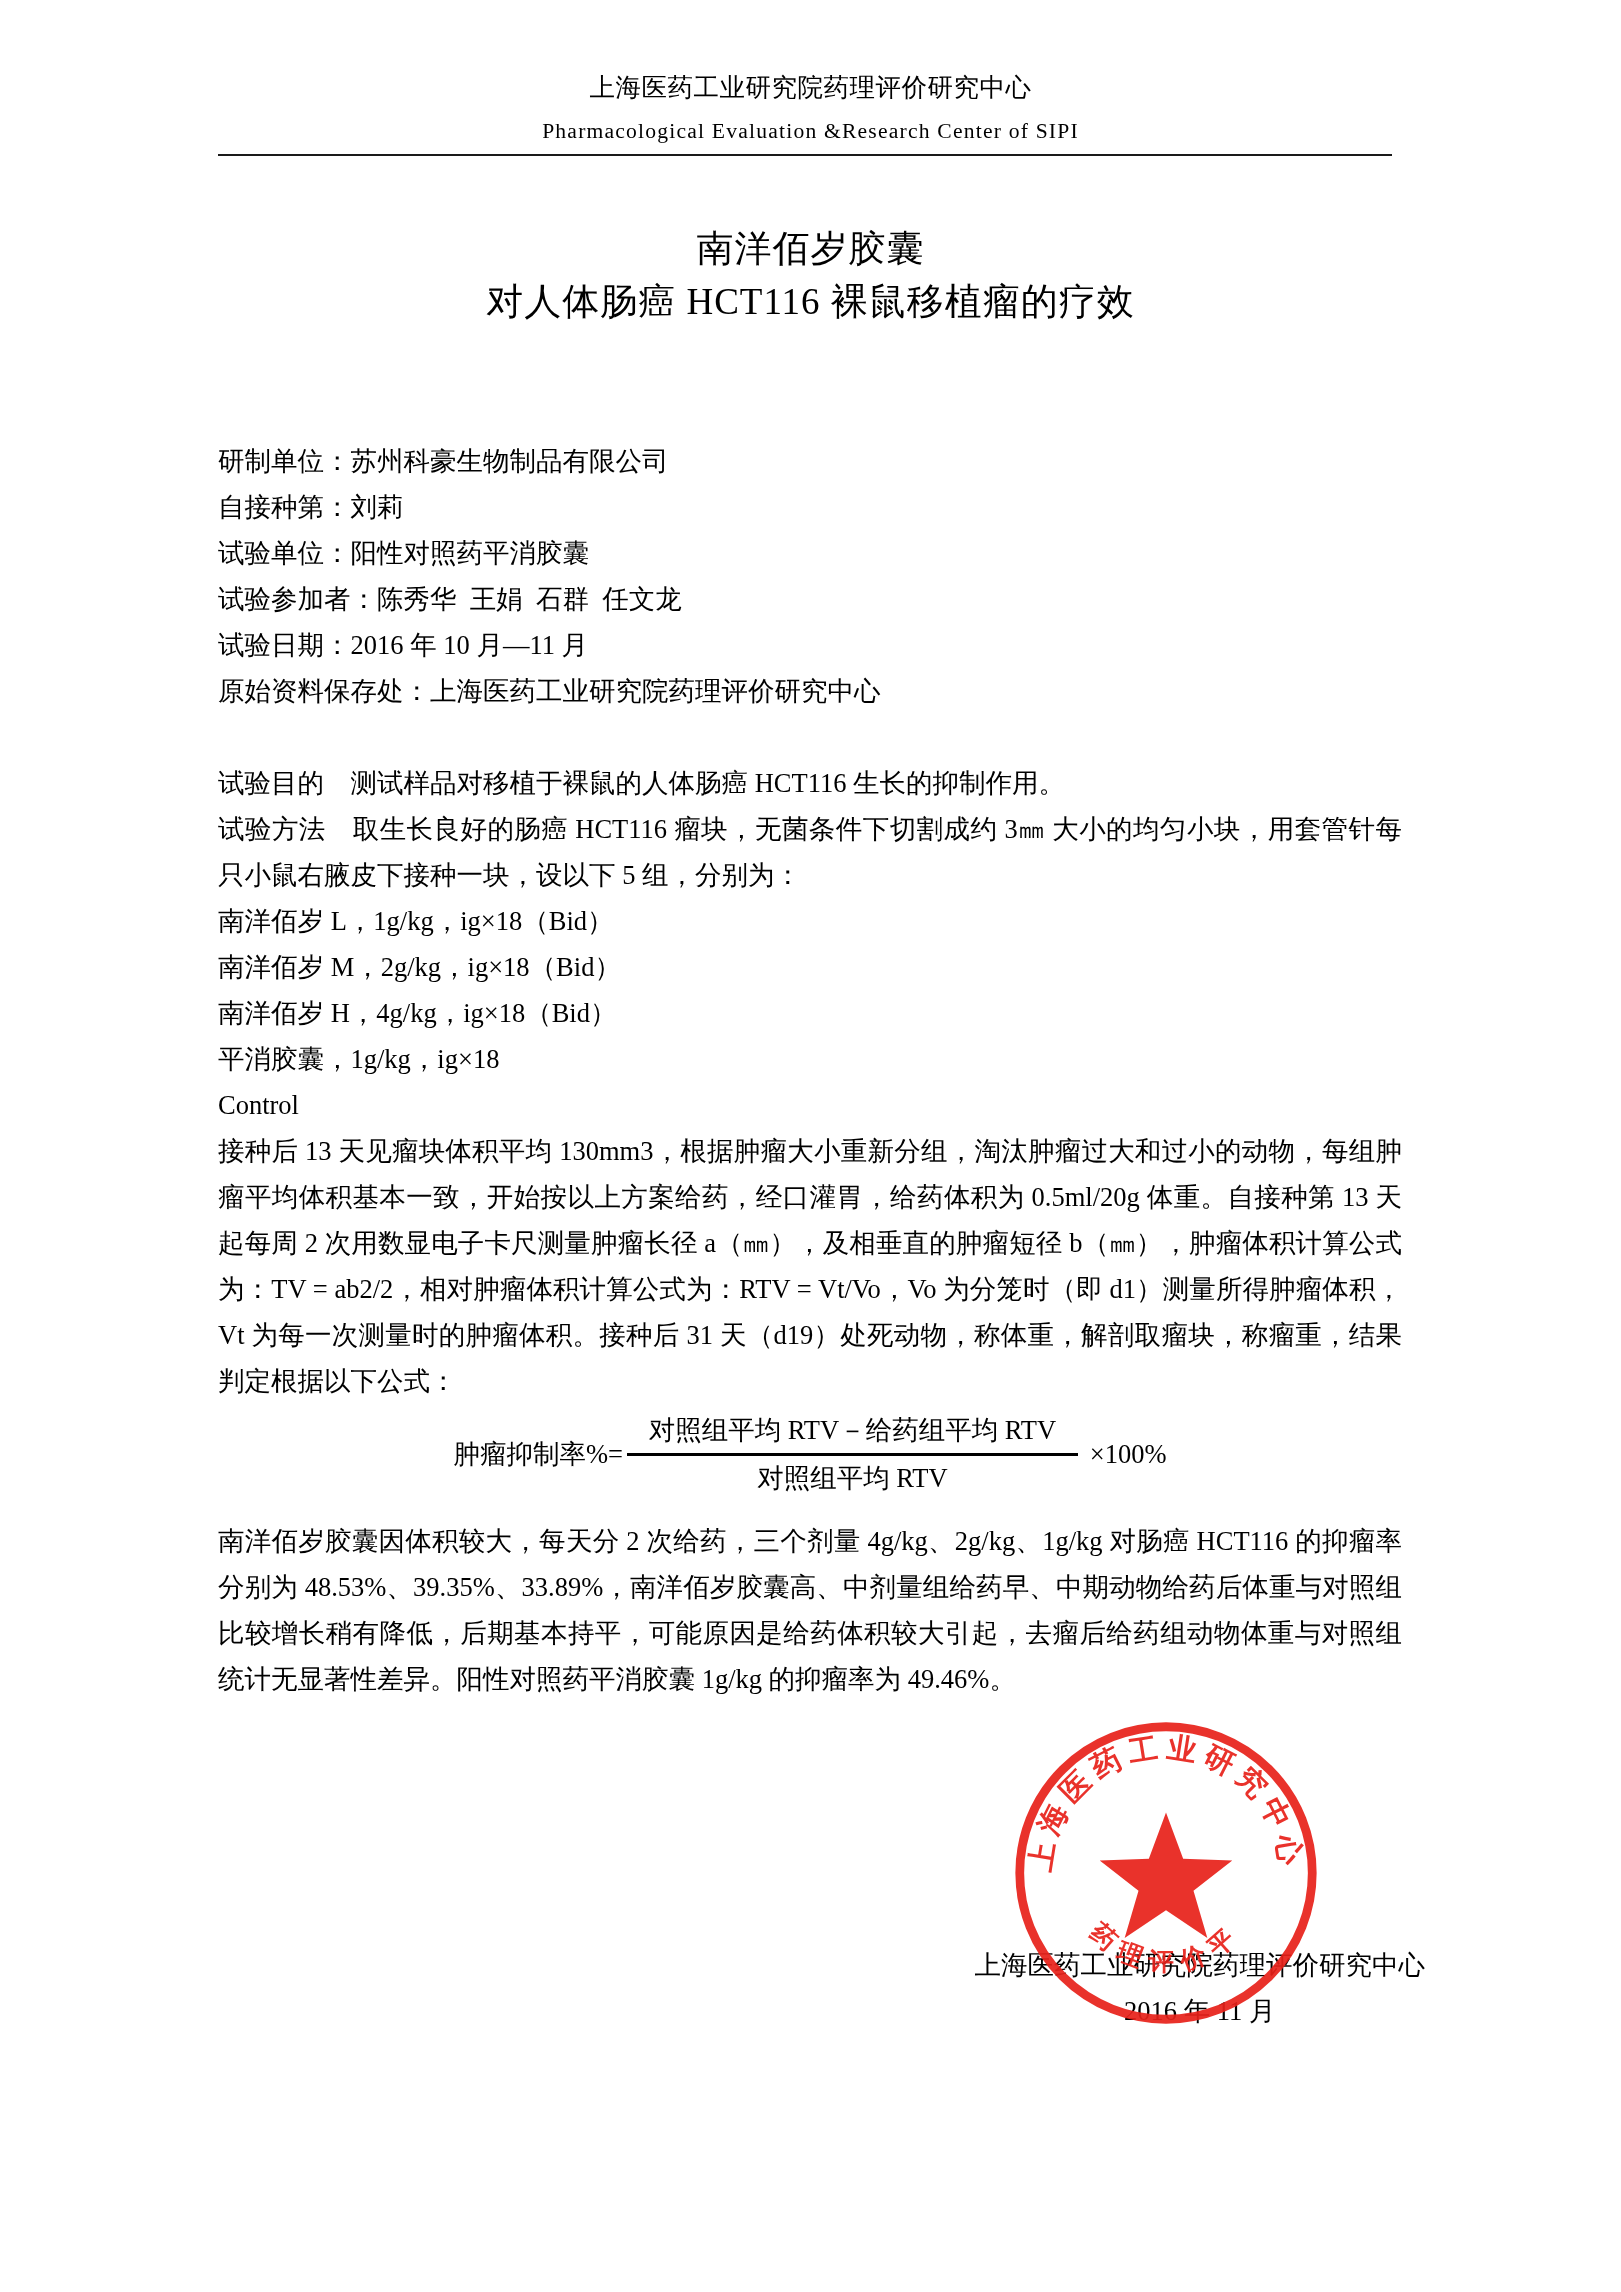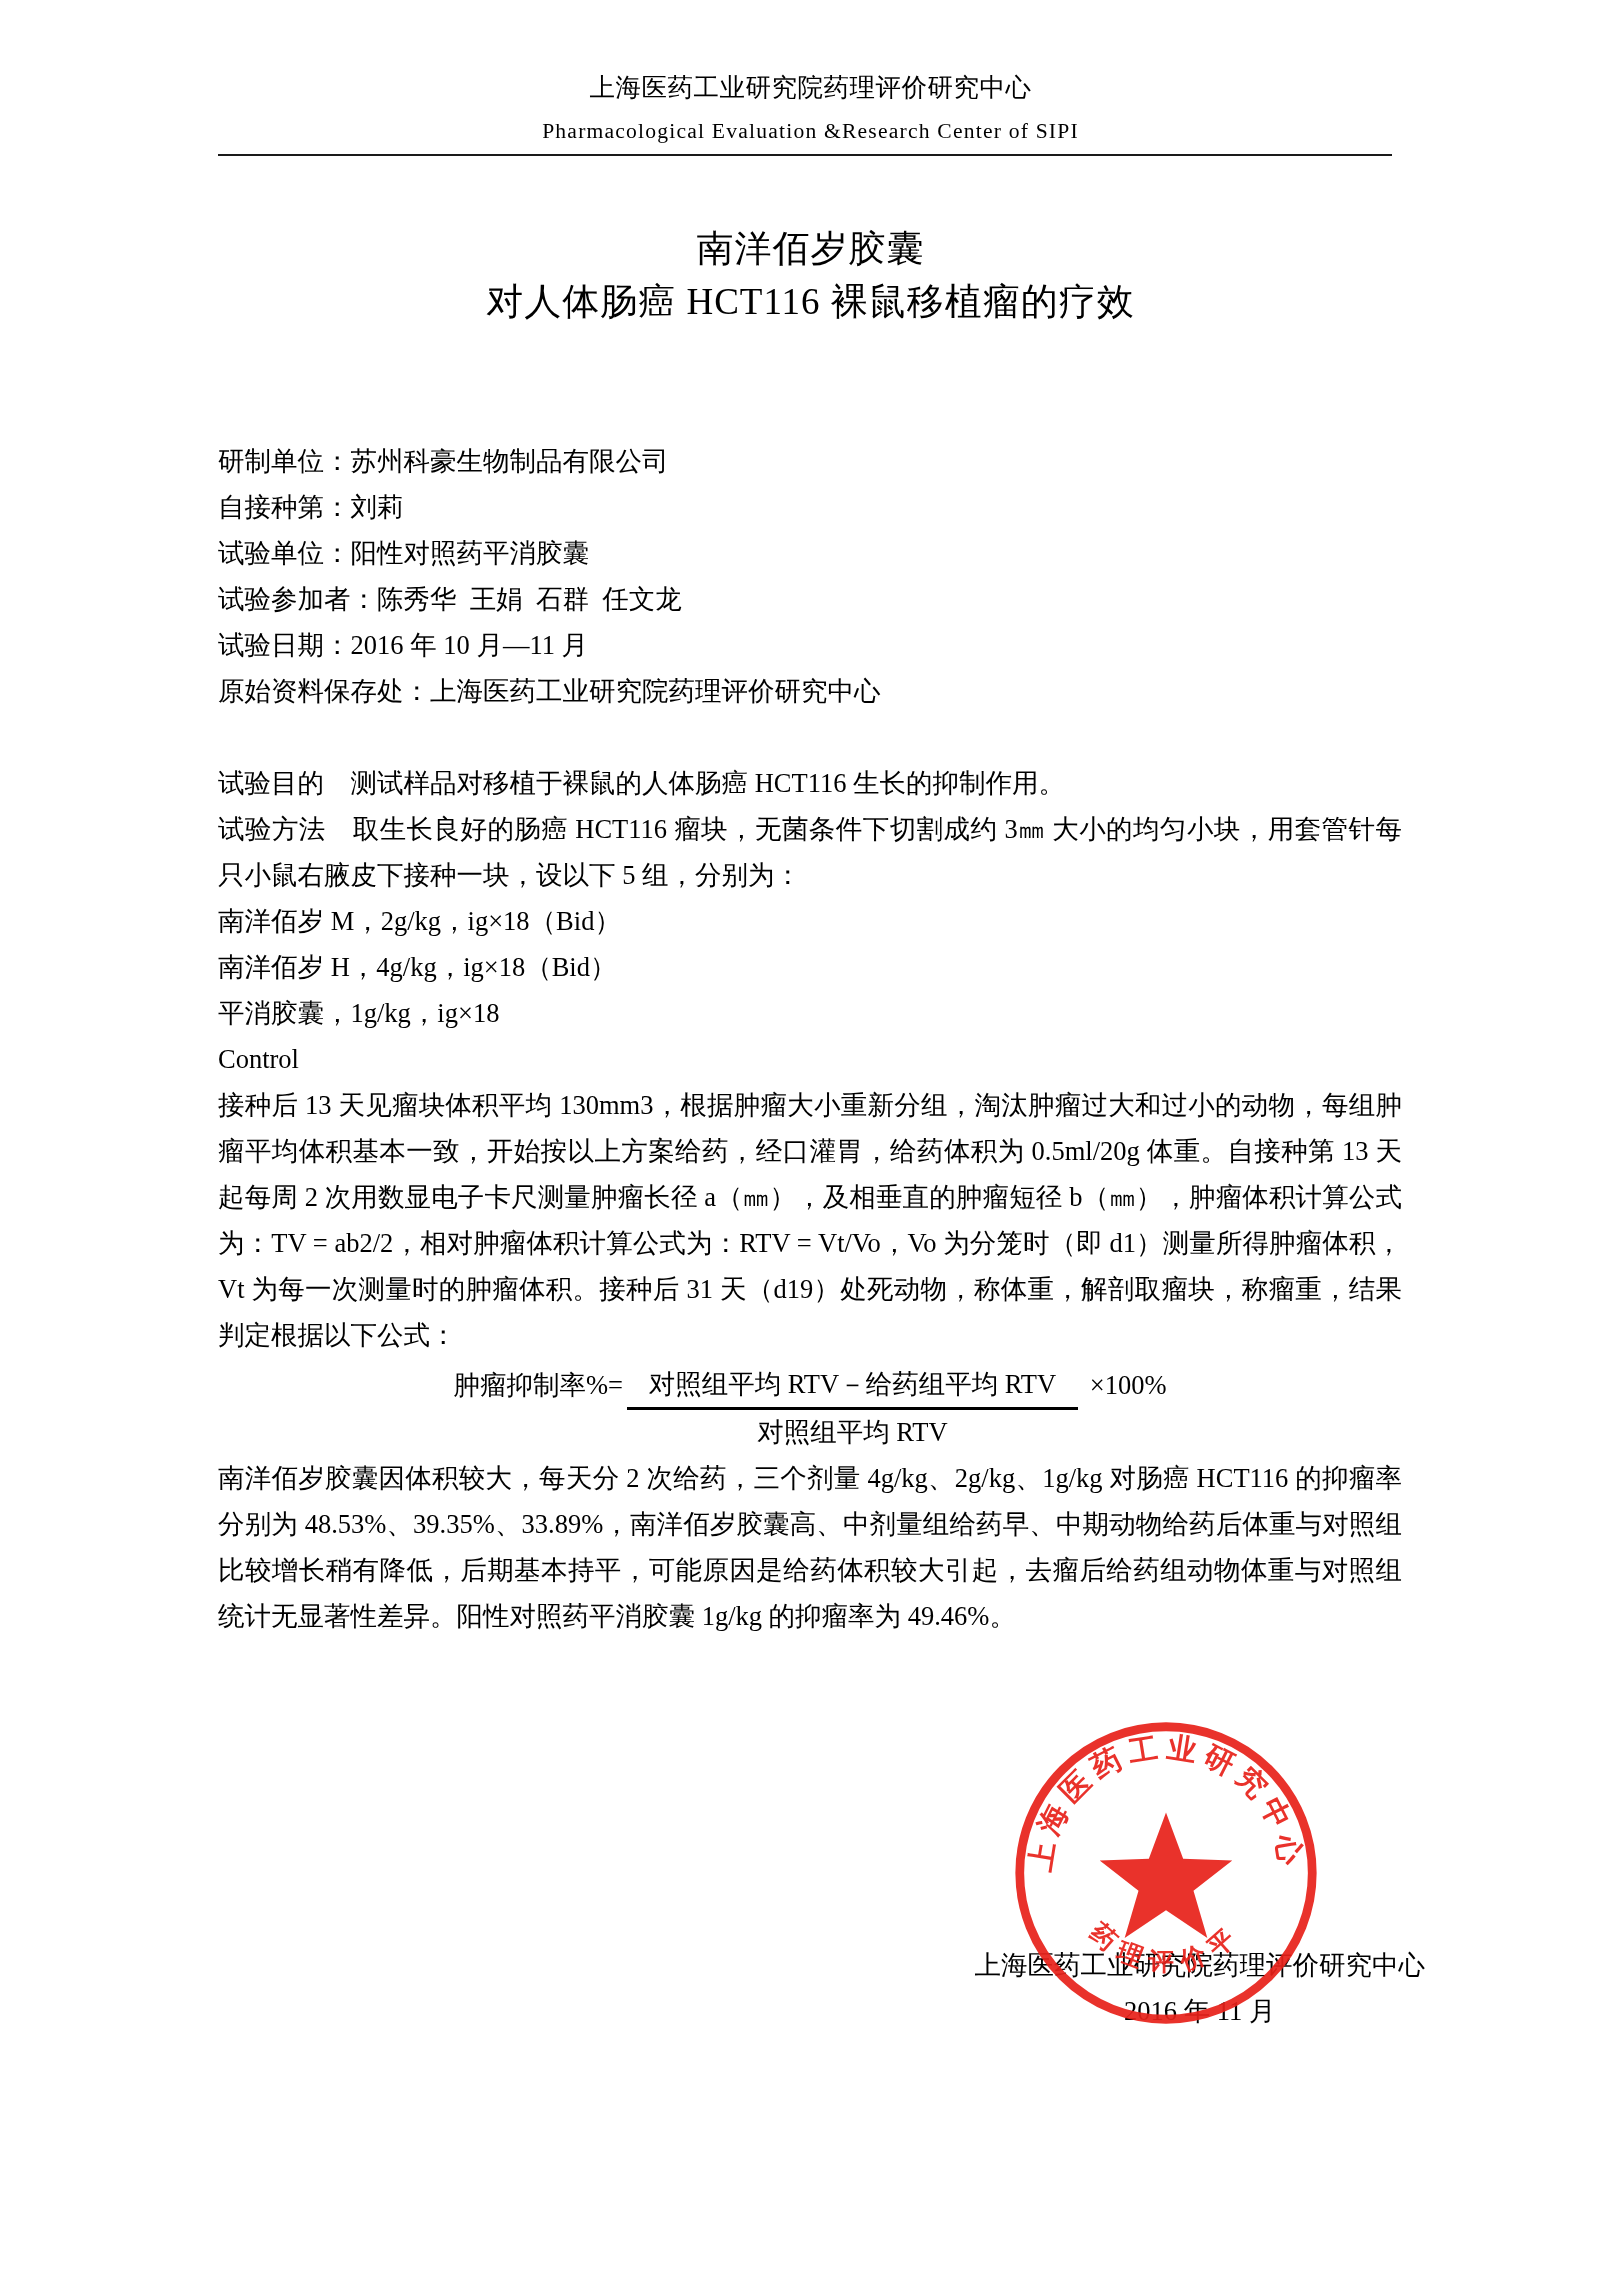--- a/index.html
+++ b/index.html
@@ -75,24 +75,24 @@
   .gap-block { height: 46px; }
   .para {
     text-align: justify;
     text-justify: inter-ideograph;
   }
 
   
   .formula {
     position: relative;
     display: flex;
-    align-items: flex-start;
+    align-items: center;
     justify-content: center;
     margin-top: 3.9px;
-    margin-bottom: 0;
+    margin-bottom: 17px;
   }
   .formula .lhs {
     font-size: 26.5px;
     white-space: nowrap;
     padding-right: 3.9px;
   }
   .formula .frac {
     display: inline-flex;
     flex-direction: column;
     align-items: center;
@@ -164,20 +164,21 @@
     <div class="line">试验单位：阳性对照药平消胶囊</div>
     <div class="line">试验参加者：陈秀华  王娟  石群  任文龙</div>
     <div class="line">试验日期：2016 年 10 月—11 月</div>
     <div class="line">原始资料保存处：上海医药工业研究院药理评价研究中心</div>
 
     <div class="gap-block"></div>
 
     <div class="para">试验目的　测试样品对移植于裸鼠的人体肠癌 HCT116 生长的抑制作用。</div>
     <div class="para">试验方法　取生长良好的肠癌 HCT116 瘤块，无菌条件下切割成约 3㎜ 大小的均匀小块，用套管针每只小鼠右腋皮下接种一块，设以下 5 组，分别为：</div>
 
+    <div class="line">南洋佰岁 L，1g/kg，ig×18（Bid）</div>
     <div class="line">南洋佰岁 M，2g/kg，ig×18（Bid）</div>
     <div class="line">南洋佰岁 H，4g/kg，ig×18（Bid）</div>
     <div class="line">平消胶囊，1g/kg，ig×18</div>
     <div class="line">Control</div>
 
     <div class="para">接种后 13 天见瘤块体积平均 130mm3，根据肿瘤大小重新分组，淘汰肿瘤过大和过小的动物，每组肿瘤平均体积基本一致，开始按以上方案给药，经口灌胃，给药体积为 0.5ml/20g 体重。自接种第 13 天起每周 2 次用数显电子卡尺测量肿瘤长径 a（㎜），及相垂直的肿瘤短径 b（㎜），肿瘤体积计算公式为：TV = ab2/2，相对肿瘤体积计算公式为：RTV = Vt/Vo，Vo 为分笼时（即 d1）测量所得肿瘤体积，Vt 为每一次测量时的肿瘤体积。接种后 31 天（d19）处死动物，称体重，解剖取瘤块，称瘤重，结果判定根据以下公式：</div>
 
     <div class="formula">
       <span class="lhs">肿瘤抑制率%=</span>
       <span class="frac">

